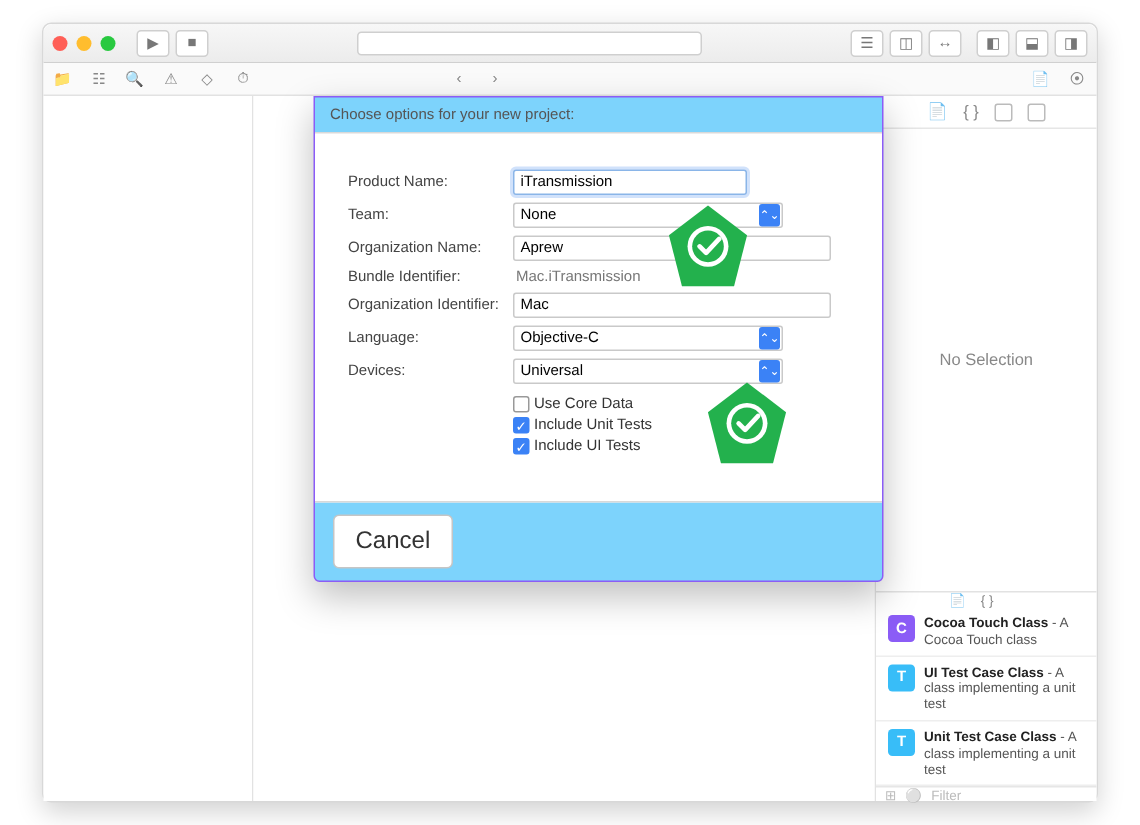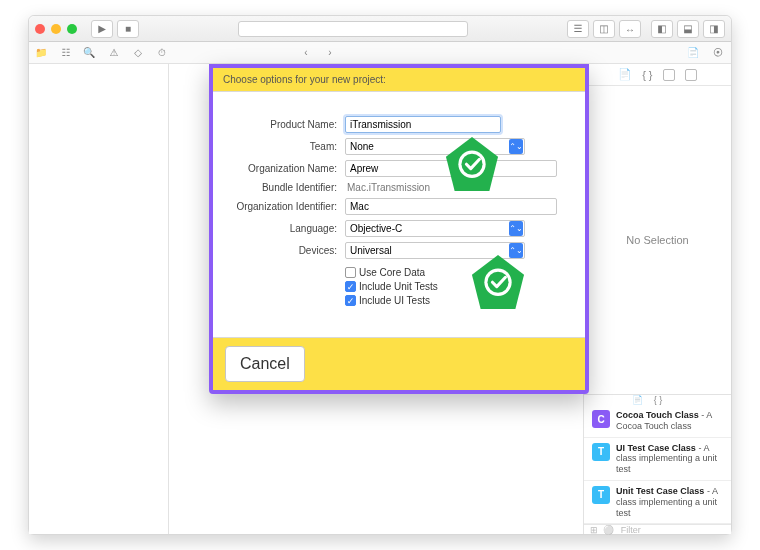--- a/index.html
+++ b/index.html
@@ -24,25 +24,25 @@
 .rp-tabs .ic{width:12px;height:12px;border:1px solid #bbb;border-radius:2px}
 .nosel{flex:1;display:flex;align-items:center;justify-content:center;font-size:11px;color:#888}
 .lib{border-top:1px solid #e2e2e2;height:140px;display:flex;flex-direction:column;font-size:9px}
 .lib-tabs{height:20px;display:flex;justify-content:center;align-items:center;gap:10px;color:#888}
 .lib-item{display:flex;gap:6px;padding:5px 8px;border-bottom:1px solid #eee}
 .libicon{width:18px;height:18px;border-radius:3px;display:flex;align-items:center;justify-content:center;color:#fff;font-size:10px;font-weight:bold}
 .libtxt{flex:1;color:#555;line-height:1.2}
 .libtxt b{color:#222}
 .filter{height:18px;border-top:1px solid #e6e6e6;display:flex;align-items:center;padding:0 6px;color:#bbb;font-size:9px;gap:6px}
 
-.sheet{position:absolute;left:180px;top:48px;width:380px;background:#fde047;border:4px solid #8b5cf6;border-radius:0 0 4px 4px;box-shadow:0 10px 24px rgba(0,0,0,0.25)}
+.sheet{position:absolute;left:180px;top:48px;width:380px;background:#7dd3fc;border:1px solid #8b5cf6;border-radius:0 0 4px 4px;box-shadow:0 10px 24px rgba(0,0,0,0.25)}
 .sheet-head{font-size:10px;color:#555;padding:6px 10px}
 .sheet-body{background:#fff;border-top:1px solid #d9d9d9;border-bottom:1px solid #d9d9d9;padding:24px 22px 26px 22px}
 .frow{display:flex;align-items:center;margin-bottom:5px;font-size:10px}
-.flabel{width:110px;text-align:right;padding-right:8px;color:#444}
+.flabel{width:110px;padding-right:8px;color:#444}
 .fctrl{flex:1}
 .tinput{width:156px;height:17px;border:1px solid #8ab5e8;border-radius:2px;padding:0 4px;font-size:10px;background:#fff;outline:2px solid rgba(70,140,240,0.25)}
 .plaininput{width:212px;height:17px;border:1px solid #c9c9c9;border-radius:2px;padding:0 4px;font-size:10px;background:#fff}
 .sel{width:180px;height:17px;border:1px solid #c9c9c9;border-radius:2px;font-size:10px;padding:0 4px;background:#fff;display:flex;align-items:center;justify-content:space-between}
 .sel .arrow{width:14px;height:15px;background:#3b82f6;border-radius:2px;display:flex;align-items:center;justify-content:center;color:#fff;font-size:8px;margin-right:-3px}
 .static{font-size:10px;color:#777;padding-left:2px}
 .chk{display:flex;align-items:flex-end;gap:3px;font-size:10px;color:#333;margin-top:3px}
 .chkbox{width:11px;height:11px;border:1px solid #999;border-radius:2px;display:flex;align-items:center;justify-content:center;font-size:9px;background:#fff}
 .chkbox.on{background:#3b82f6;border-color:#3b82f6;color:#fff}
 .sheet-foot{display:flex;justify-content:space-between;align-items:center;padding:8px 12px}

